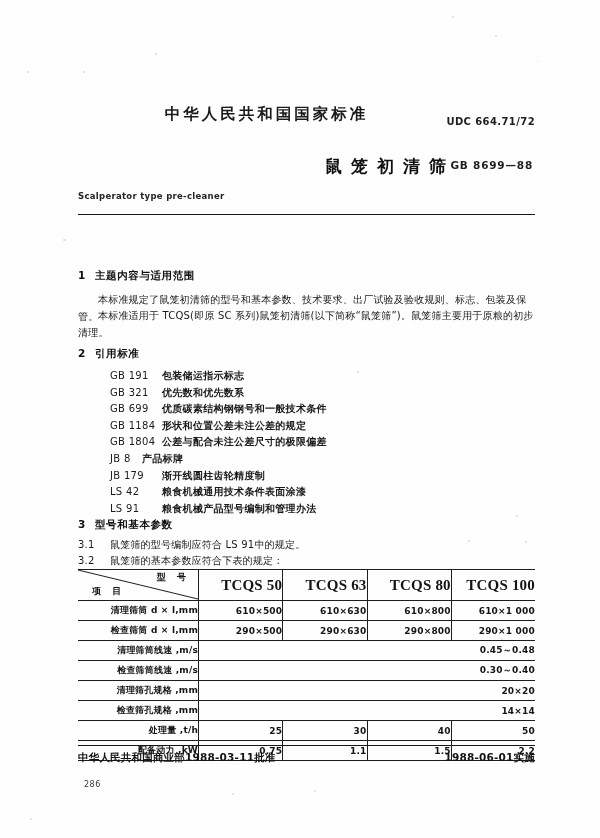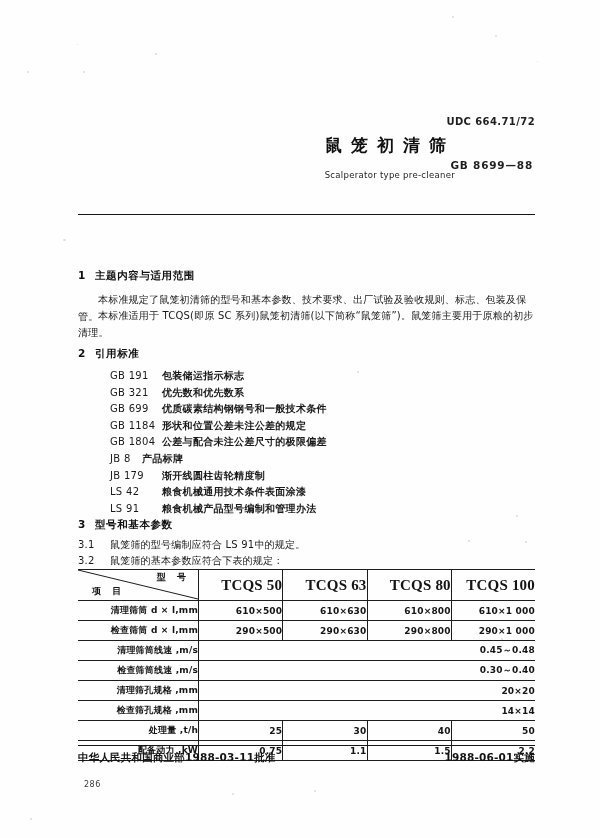--- a/index.html
+++ b/index.html
@@ -68,23 +68,23 @@
   .gbno {
     position: absolute;
     right: 2px;
     top: 55px;
     font-size: 10.5px;
     font-weight: 700;
     letter-spacing: .8px;
     color: #1f1f1f;
   }
   .en-title {
-    text-align: right;
+    text-align: left;
     font-size: 8.5px;
-    font-weight: 400;
+    font-weight: 700;
     letter-spacing: .3px;
     padding-right: 80px;
     margin-top: 13px;
     color: #242424;
   }
 
   
   .rule {
     position: absolute;
     left: 78px;
@@ -270,20 +270,21 @@
   <div class="speck" style="left:516px;top:515px;width:2px;height:2px;"></div>
   <div class="speck" style="left:468px;top:540px;width:2px;height:2px;"></div>
   <div class="speck" style="left:525px;top:541px;width:2px;height:2px;"></div>
   <div class="speck" style="left:501px;top:638px;width:2px;height:2px;"></div>
   <div class="speck" style="left:314px;top:790px;width:2px;height:2px;"></div>
   <div class="speck" style="left:232px;top:793px;width:2px;height:2px;"></div>
   <div class="speck" style="left:30px;top:818px;width:2px;height:2px;"></div>
   <div class="speck" style="left:452px;top:16px;width:2px;height:2px;"></div>
 
   <div class="masthead">
+    <div class="nat-title">中华人民共和国国家标准</div>
     <div class="udc">UDC  664.71/72</div>
     <div class="doc-title">鼠笼初清筛</div>
     <div class="gbno">GB 8699—88</div>
     <div class="en-title">Scalperator type pre-cleaner</div>
   </div>
 
   <div class="rule top"></div>
 
 
   <div class="sec-head" style="top:269px;">

